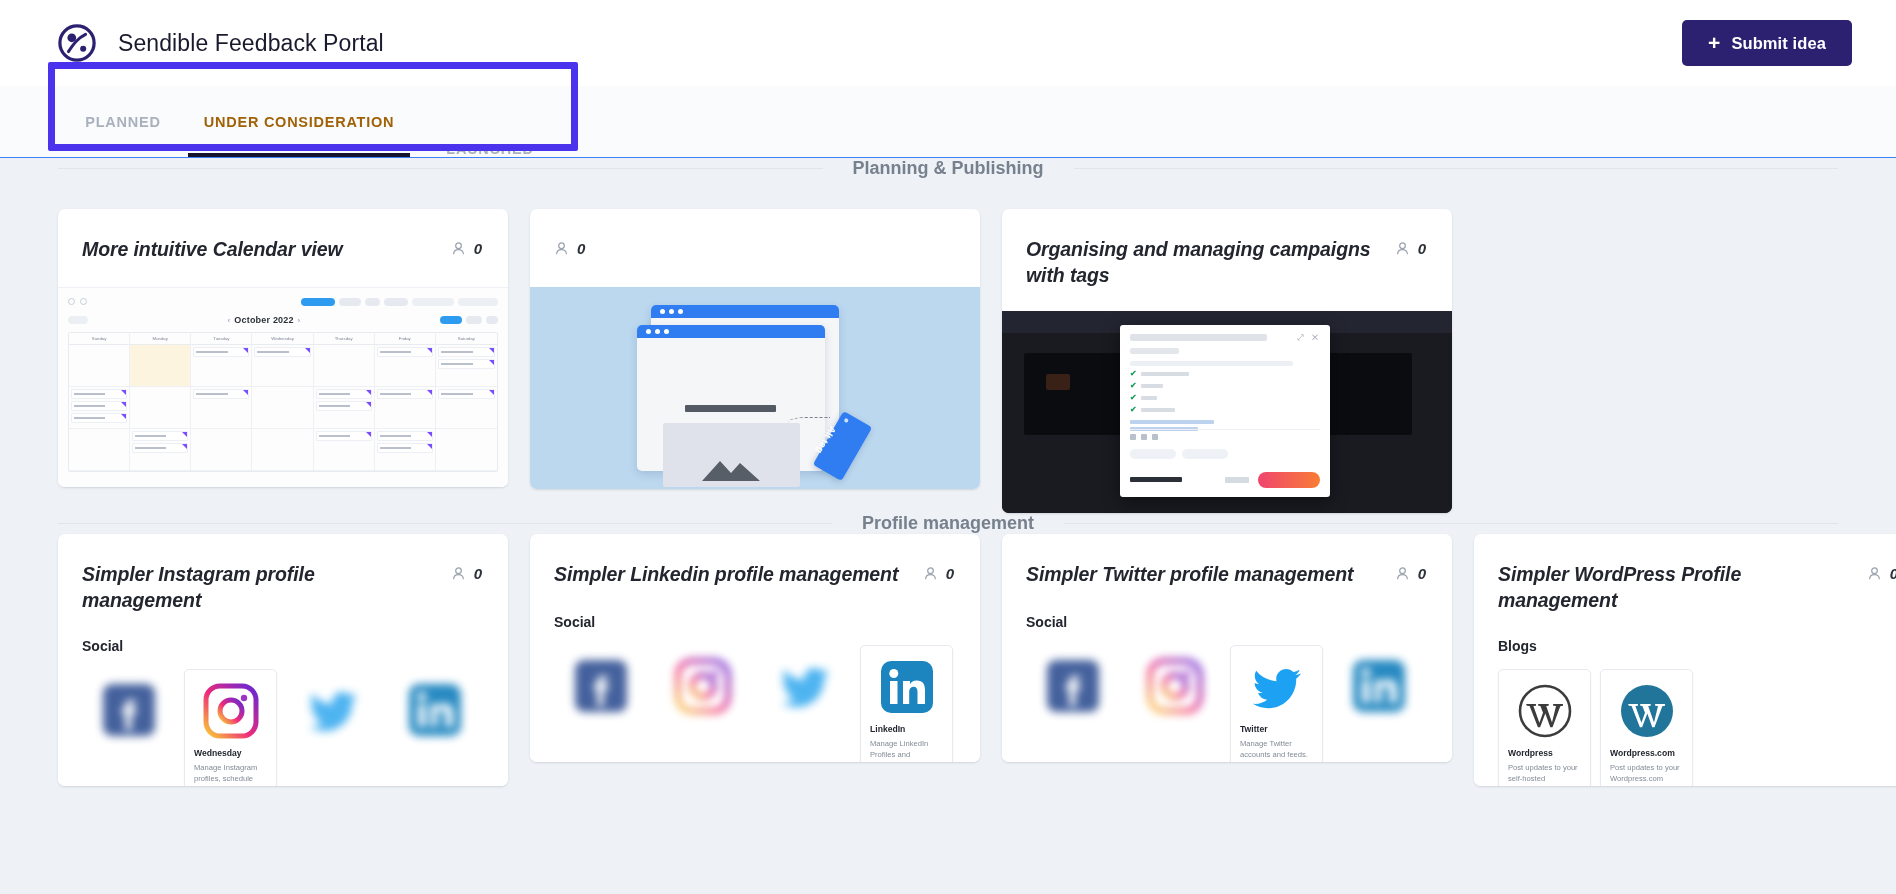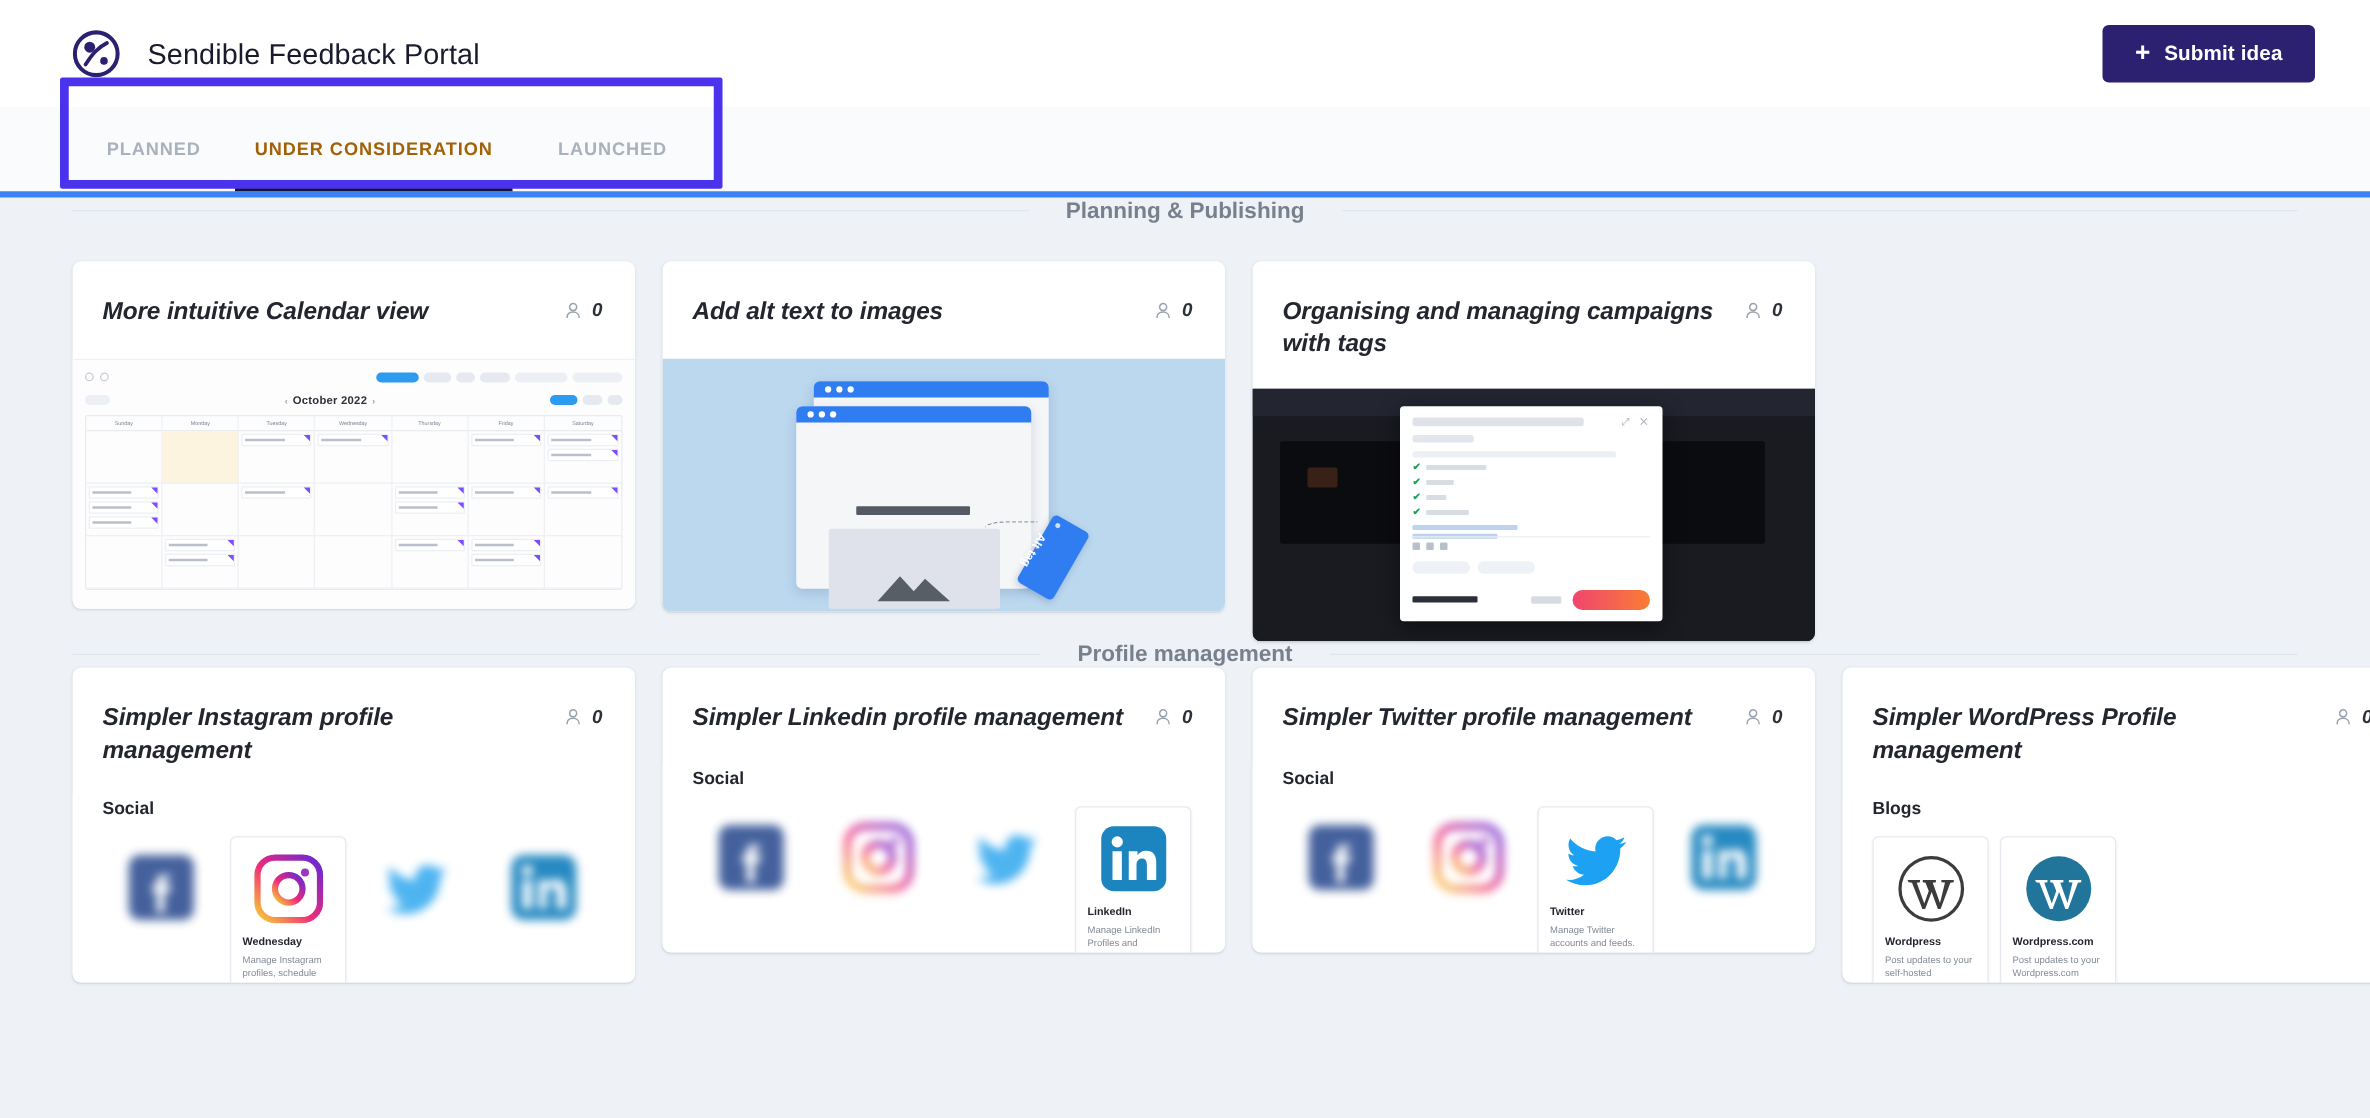--- a/index.html
+++ b/index.html
@@ -57,21 +57,21 @@
     font-weight: 700;
     line-height: 1;
     position: relative;
     top: -1px;
   }
 
   
   .tabs-bar {
     height: 72px;
     background: #fafbfc;
-    border-bottom: 5px solid #3b82f6;
+    border-bottom: 1px solid #3b82f6;
     display: flex;
     align-items: stretch;
     padding-left: 58px;
     position: relative;
   }
   .tab {
     display: flex;
     align-items: center;
     justify-content: center;
     padding: 0 10px;
@@ -81,21 +81,21 @@
     color: #a9b1bd;
     cursor: pointer;
     position: relative;
     text-transform: uppercase;
     background: transparent;
     border: none;
     font-family: "Liberation Sans", sans-serif;
   }
   .tab.w-planned { width: 130px; }
   .tab.w-under   { width: 222px; }
-  .tab.w-launch  { width: 160px; }
+  .tab.w-launch  { width: 160px; align-items: flex-end; }
   .tab.active { color: #a16207; }
   .tab.active::after {
     content: "";
     position: absolute;
     left: 0; right: 0; bottom: 0;
     height: 4px;
     background: #151530;
   }
 
   
@@ -474,21 +474,20 @@
                 </div>
               <div class="cal-cell"></div>
             </div>
           </div>
         </div>
       </div>
     </div>
 
     <div class="card">
       <div class="card-head">
-        <div class="card-title">Add alt text to images</div>
         <div class="votes">
           <svg class="person-icon" viewBox="0 0 16 16">
             <circle cx="8" cy="5" r="3" fill="none" stroke="#9aa2ae" stroke-width="1.3"></circle>
             <path d="M2.8 14.2 C2.8 10.8 5.2 9.2 8 9.2 C10.8 9.2 13.2 10.8 13.2 14.2" fill="none" stroke="#9aa2ae" stroke-width="1.3"></path>
           </svg>
           <span class="count">0</span>
         </div>
       </div>
       <div class="card-media media-alt">
         <div class="alt-illus">

